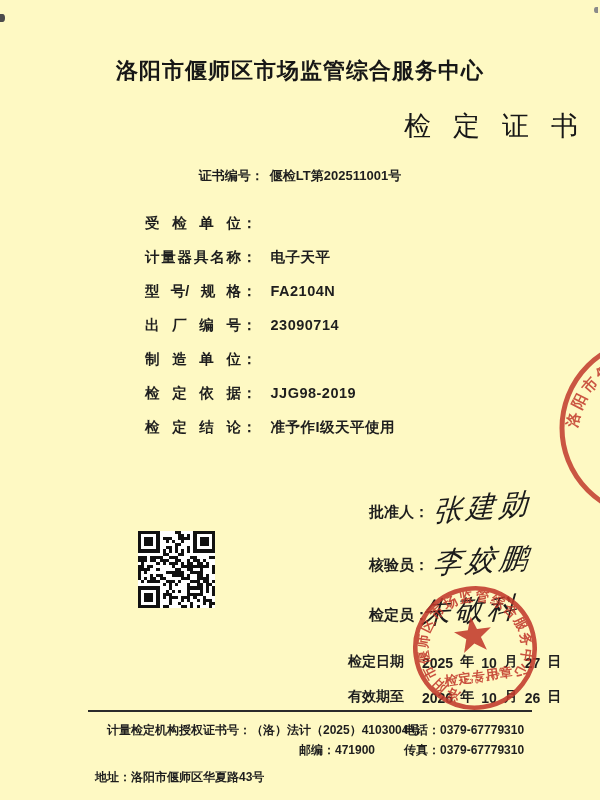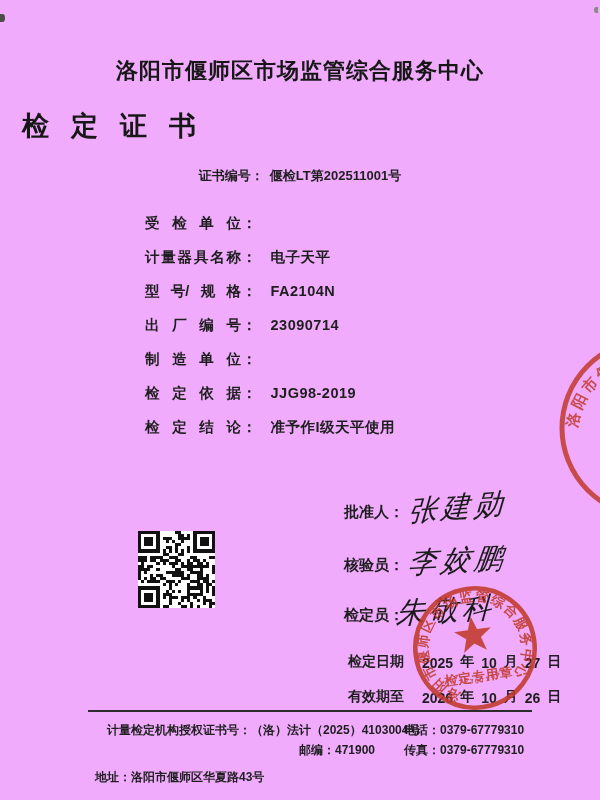--- a/index.html
+++ b/index.html
@@ -1,38 +1,38 @@
 <!DOCTYPE html>
 <html><head>
 <meta charset="utf-8">
 <style>
   html,body{margin:0;padding:0;width:600px;height:800px;background:#ffffff;overflow:hidden;}
   .page{
-    position:relative;width:600px;height:800px;background:#f0abfc;overflow:hidden;
+    position:relative;width:600px;height:800px;background:#fef9c3;overflow:hidden;
     font-family:"Liberation Sans","DejaVu Sans",sans-serif;color:#1e1e1e;
   }
   
   .org-name{position:absolute;top:56px;left:0;width:100%;text-align:center;
     font-size:22px;font-weight:700;letter-spacing:1px;color:#171717;}
-  .doc-title{position:absolute;top:108px;left:0;width:100%;text-align:left;
-    font-size:27px;font-weight:700;letter-spacing:22px;padding-left:22px;box-sizing:border-box;color:#171717;}
+  .doc-title{position:absolute;top:108px;left:0;width:100%;text-align:right;
+    font-size:27px;font-weight:400;letter-spacing:22px;padding-left:22px;box-sizing:border-box;color:#171717;}
   .cert-no{position:absolute;top:167px;left:0;width:100%;text-align:center;
     font-size:13px;font-weight:700;}
   .cert-no .lbl{margin-right:6px;}
   
   .fields{position:absolute;left:145px;top:216px;display:flex;flex-direction:column;gap:19px;}
   .field-row{display:flex;align-items:flex-start;font-size:14.5px;font-weight:700;line-height:15px;white-space:nowrap;}
   .flabel{display:inline-flex;justify-content:space-between;width:96px;}
   .fcolon{margin-left:1px;}
   .fvalue{margin-left:14px;letter-spacing:0.5px;}
   
   .qr{position:absolute;left:137px;top:531px;width:79px;height:77px;}
   .qr svg{width:100%;height:100%;}
   
-  .sig-row{position:absolute;left:344px;font-size:15px;font-weight:700;white-space:nowrap;}
+  .sig-row{position:absolute;left:369px;font-size:15px;font-weight:700;white-space:nowrap;}
   .sig-row .sig-name{position:absolute;left:64px;top:-15px;font-size:29px;font-weight:400;
     font-style:italic;color:#1b1b1b;letter-spacing:4px;white-space:nowrap;
     font-family:"DejaVu Sans","Liberation Sans",sans-serif;}
   .sig-1{top:503px;} .sig-1 .sig-name{transform:rotate(-5deg) skewX(-8deg);}
   .sig-2{top:556px;} .sig-2 .sig-name{transform:rotate(-3deg) skewX(-10deg);}
   .sig-3{top:606px;} .sig-3 .sig-name{transform:rotate(-4deg) skewX(-6deg);left:52px;}
   
   .date-row{position:absolute;left:348px;display:flex;align-items:flex-end;
     font-size:14px;font-weight:700;white-space:nowrap;}
   .date-row .dlabel{width:62px;margin-right:12px;}

